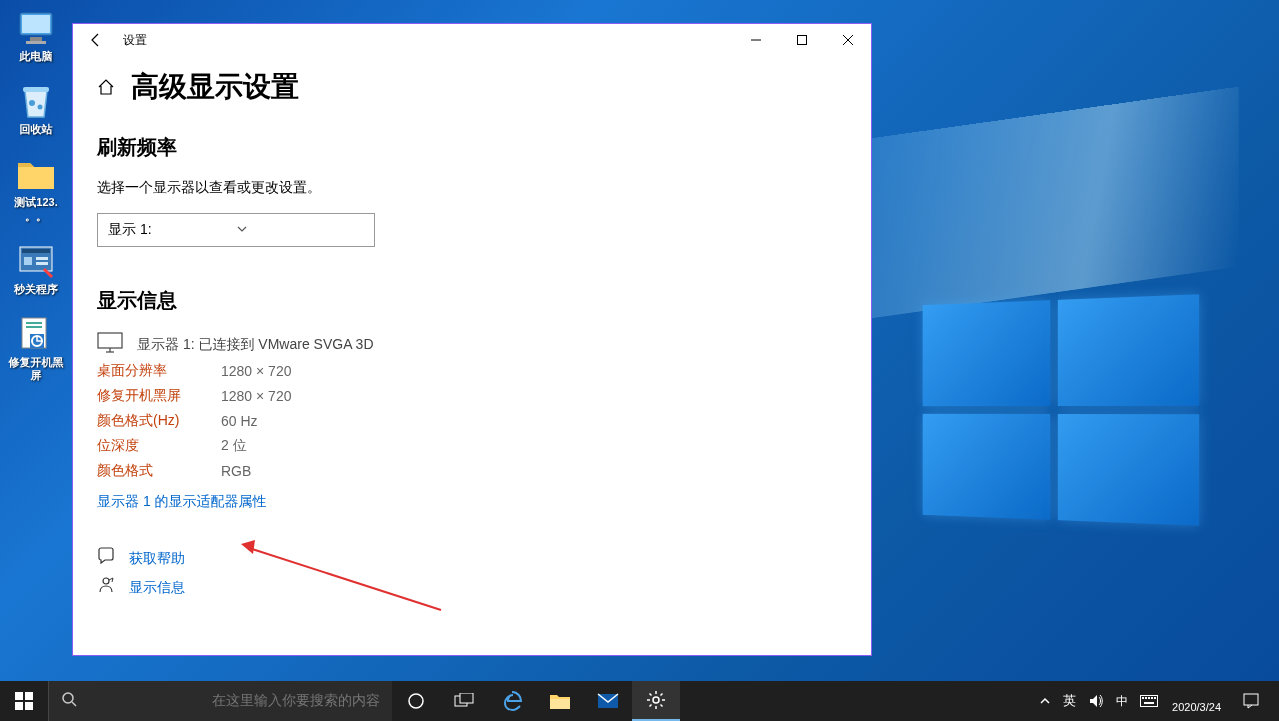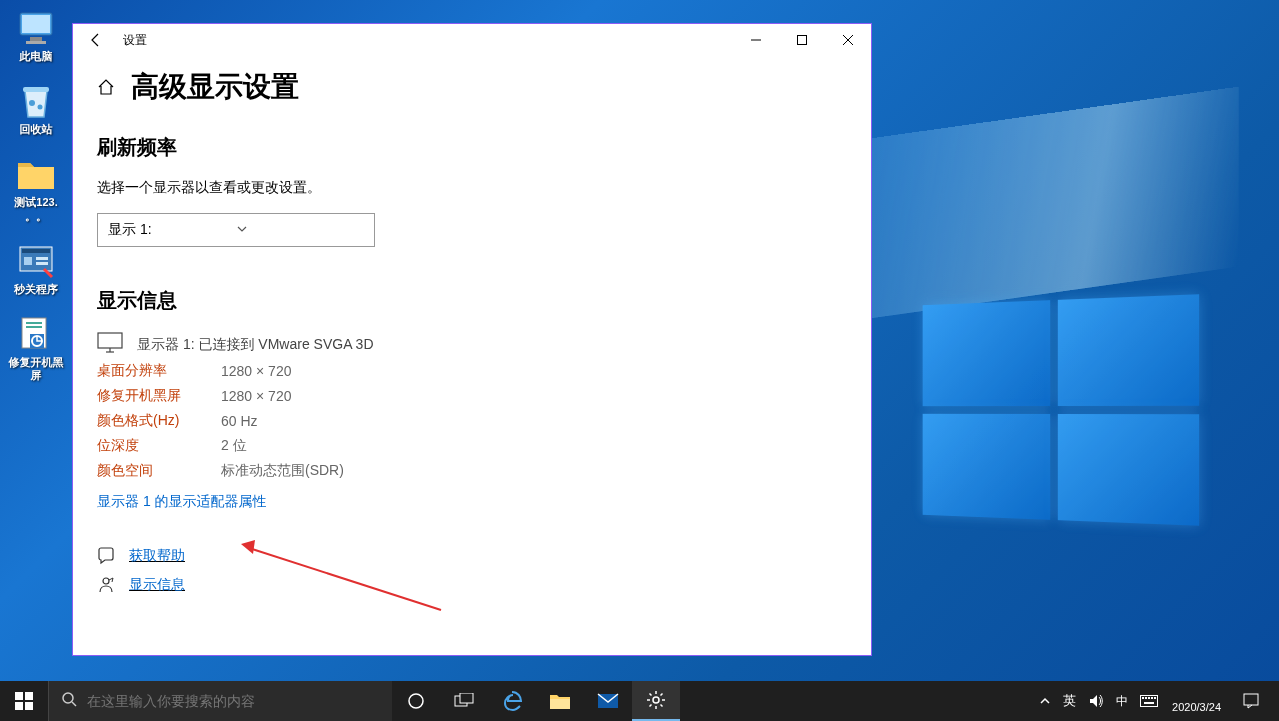--- a/index.html
+++ b/index.html
@@ -58,37 +58,37 @@
 .mon-ic { width:26px; }
 .mon-txt { font-size:14px; color:#444; }
 
 .info-table { font-size:14px; }
 .info-table .r { display:flex; height:25px; align-items:center; }
 .info-table .k { width:124px; color:#c2410c; }
 .info-table .v { color:#666; }
 
 .link { color:#0066cc; font-size:14px; cursor:pointer; display:inline-block; margin-top:10px; }
 
-.help-row { display:flex; align-items:flex-start; gap:14px; margin-top:36px; font-size:14px;text-decoration:underline; }
+.help-row { display:flex; align-items:flex-end; gap:14px; margin-top:36px; font-size:14px; }
 .help-row .link2 { color:#0066cc; cursor:pointer; }
 .help-row .ic { width:18px; text-align:center; }
 
 
 .arrow {
   position:absolute; pointer-events:none;
 }
 
 
 .taskbar {
   position:absolute; left:0; bottom:0; width:100%; height:40px;
   background:#1f1f1f; display:flex; align-items:stretch; color:#fff;
 }
 .start { width:48px; display:flex; align-items:center; justify-content:center; cursor:pointer; }
 .searchbox { width:344px; background:#2b2b2b; display:flex; align-items:center; padding:0 12px; gap:10px; cursor:text; border-left:1px solid #444; }
-.searchbox input { background:transparent; border:none; outline:none; color:#d946ef; font-size:14px; width:100%; font-family:Liberation Sans, sans-serif; }
+.searchbox input { background:transparent; border:none; outline:none; color:#d946ef; font-size:14px; width:100%; font-family:Liberation Mono, monospace;text-align:right; }
 .tb-btn { width:48px; display:flex; align-items:center; justify-content:center; cursor:pointer; }
 .tb-btn.active { background:#333; border-bottom:2px solid #76b9ed; }
 .tray { margin-left:auto; display:flex; align-items:center; }
 .tray .tb-btn { width:auto; padding:0 6px; font-size:12px; }
 .clock { font-size:11px; line-height:1.2; text-align:center; padding:0 8px; display:flex; flex-direction:column; justify-content:center; cursor:pointer; }
 .notif { width:44px; display:flex; align-items:center; justify-content:center; cursor:pointer; }
 </style>
 </head>
 <body>
 
@@ -232,22 +232,22 @@
         </div>
       <div class="r">
           <span class="k">颜色格式(Hz)</span>
           <span class="v">60 Hz</span>
         </div>
       <div class="r">
           <span class="k">位深度</span>
           <span class="v">2 位</span>
         </div>
       <div class="r">
-          <span class="k">颜色空间</span>
-          <span class="v">标准动态范围(SDR)</span>
+          <span class="k">颜色格式</span>
+          <span class="v">RGB</span>
         </div>
     </div>
     <span class="link">显示器 1 的显示适配器属性</span>
 
     <div class="help-row">
       <span class="ic">
         <svg width="18" height="18" viewBox="0 0 18 18">
             <path d="M2 3 C2 2 3 1 4 1 L14 1 C15 1 16 2 16 3 L16 11 C16 12 15 13 14 13 L8 13 L4 16 L4 13 C3 13 2 12 2 11 Z" stroke="#333" fill="none" stroke-width="1.2"></path>
           </svg>
       </span>

